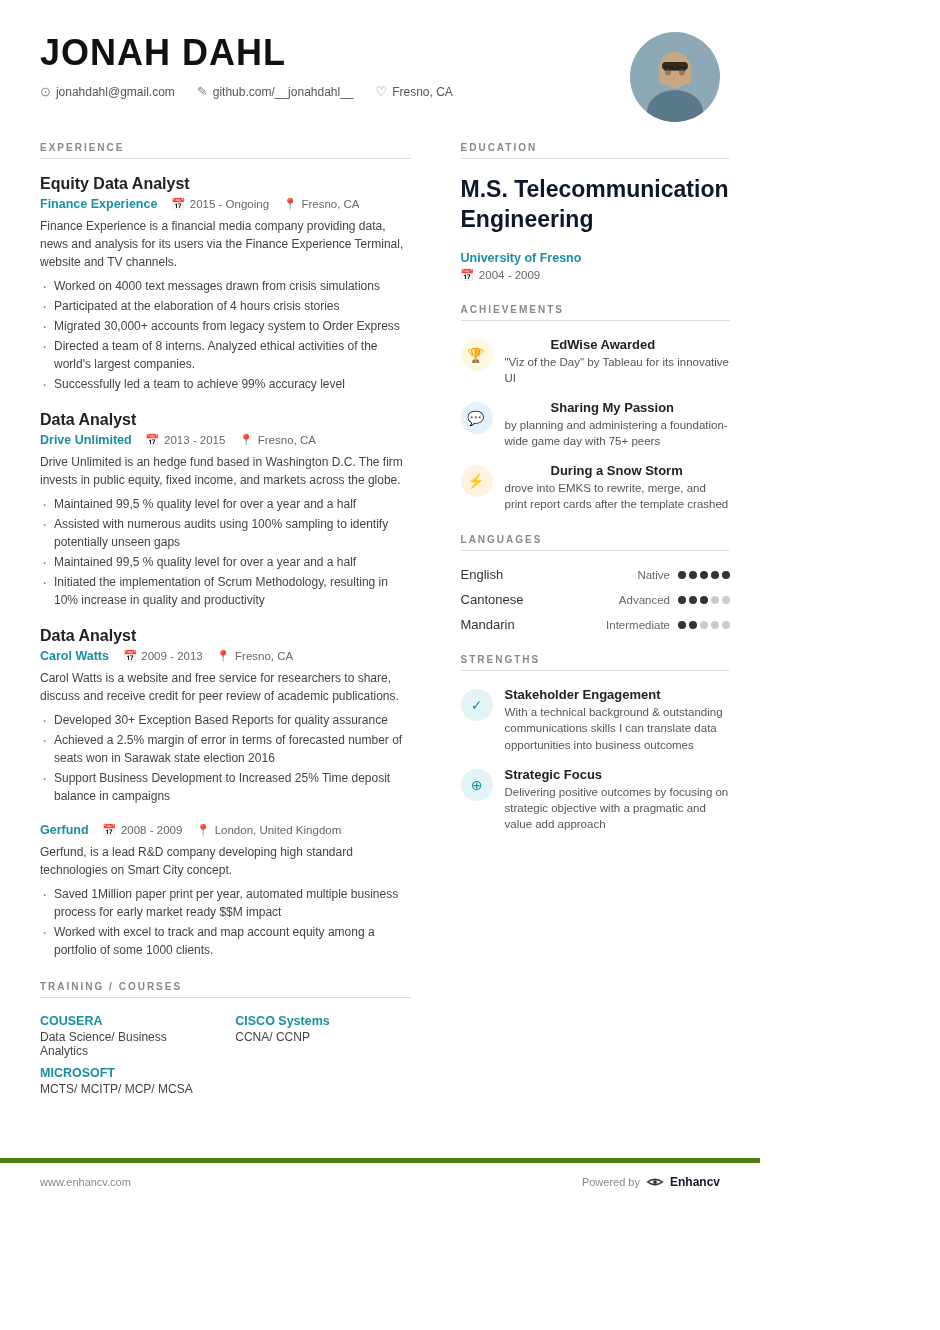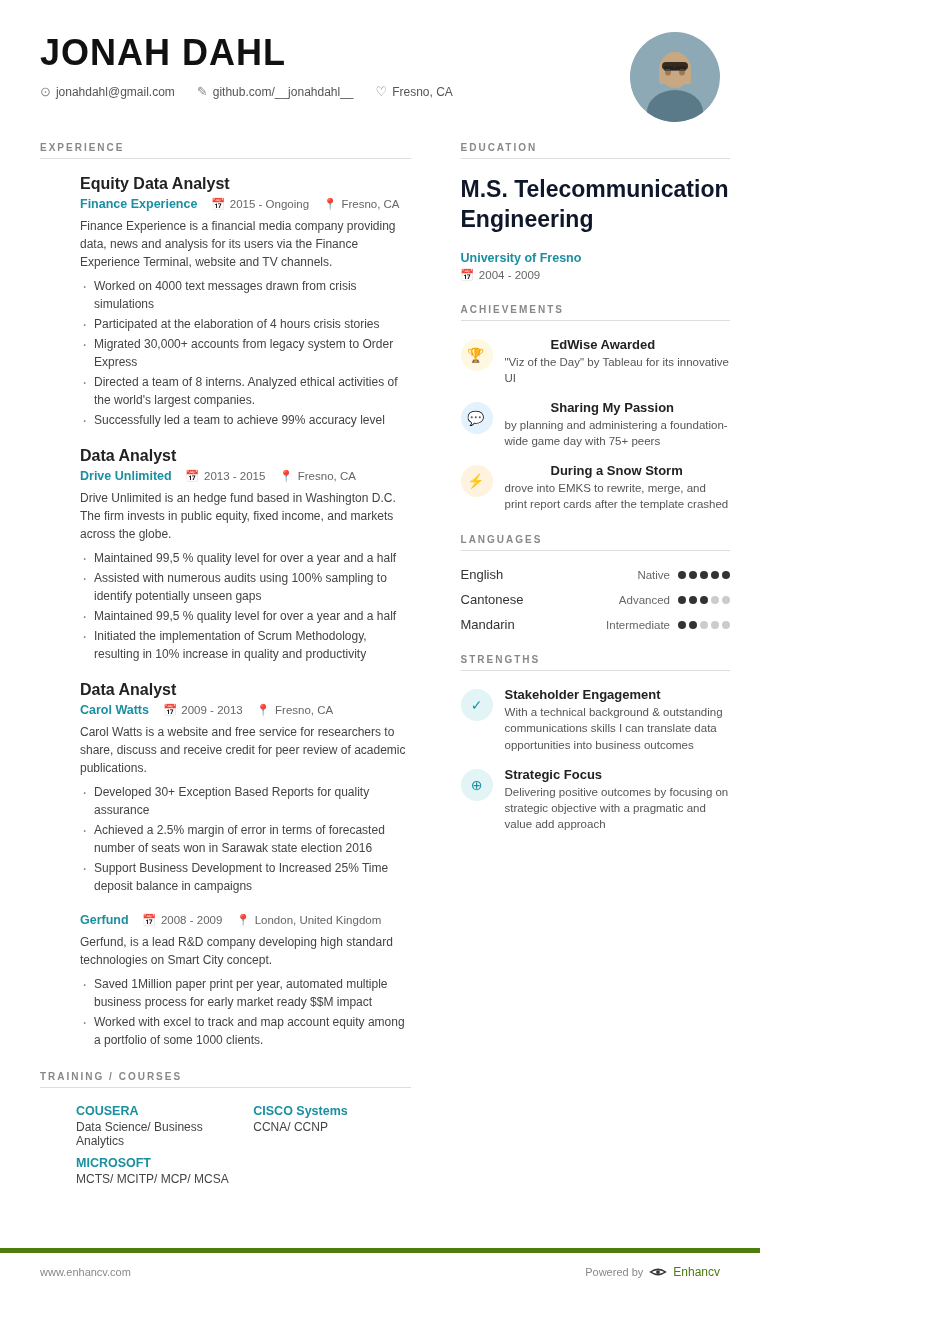--- a/index.html
+++ b/index.html
@@ -85,21 +85,21 @@
       font-size: 10px;
       font-weight: 700;
       letter-spacing: 2px;
       text-transform: uppercase;
       color: #888;
       border-bottom: 1px solid #ddd;
       padding-bottom: 5px;
       margin-bottom: 16px;
     }
     
-    .job { margin-bottom: 18px; margin-left: 40px; }
+    .job { margin-bottom: 18px; }
     .job-title {
       font-size: 16px;
       font-weight: 700;
       color: #222;
       margin-bottom: 4px;
     }
     .job-meta {
       display: flex;
       align-items: center;
       gap: 14px;
@@ -258,21 +258,20 @@
     .strength-desc {
       font-size: 11.5px;
       color: #555;
       line-height: 1.4;
     }
     
     .training-grid {
       display: grid;
       grid-template-columns: 1fr 1fr;
       gap: 8px 20px;
-      margin-left: 36px;
     }
     .training-company {
       color: #1a8fa0;
       font-weight: 700;
       font-size: 12.5px;
       margin-bottom: 2px;
     }
     .training-course {
       font-size: 12px;
       color: #444;
@@ -291,22 +290,22 @@
       color: #888;
     }
     .footer-powered {
       display: flex;
       align-items: center;
       gap: 6px;
       font-size: 11px;
       color: #888;
     }
     .enhancv-logo {
-      font-weight: 400;
-      color: #4d7c0f;
+      font-weight: 700;
+      color: #0f172a;
       font-size: 12px;
     }
   </style>
 </head>
 <body>
 
 <div class="page">
 
   <div class="header">
     <div class="header-left">

